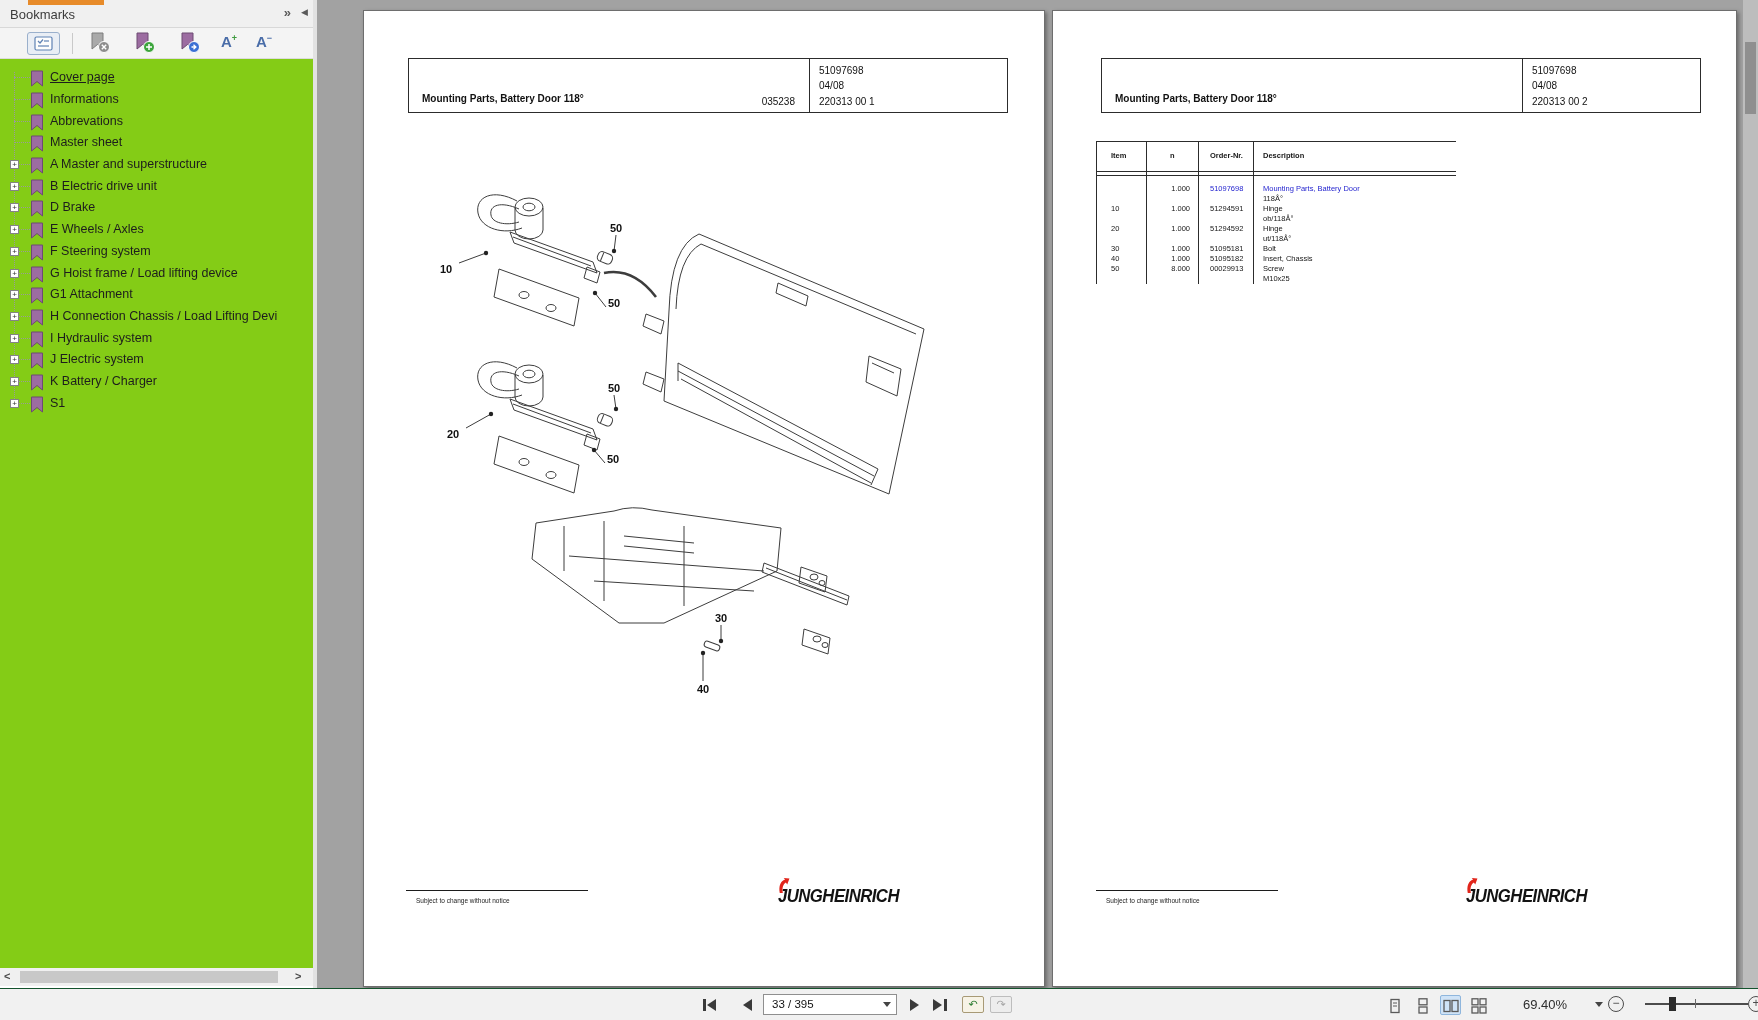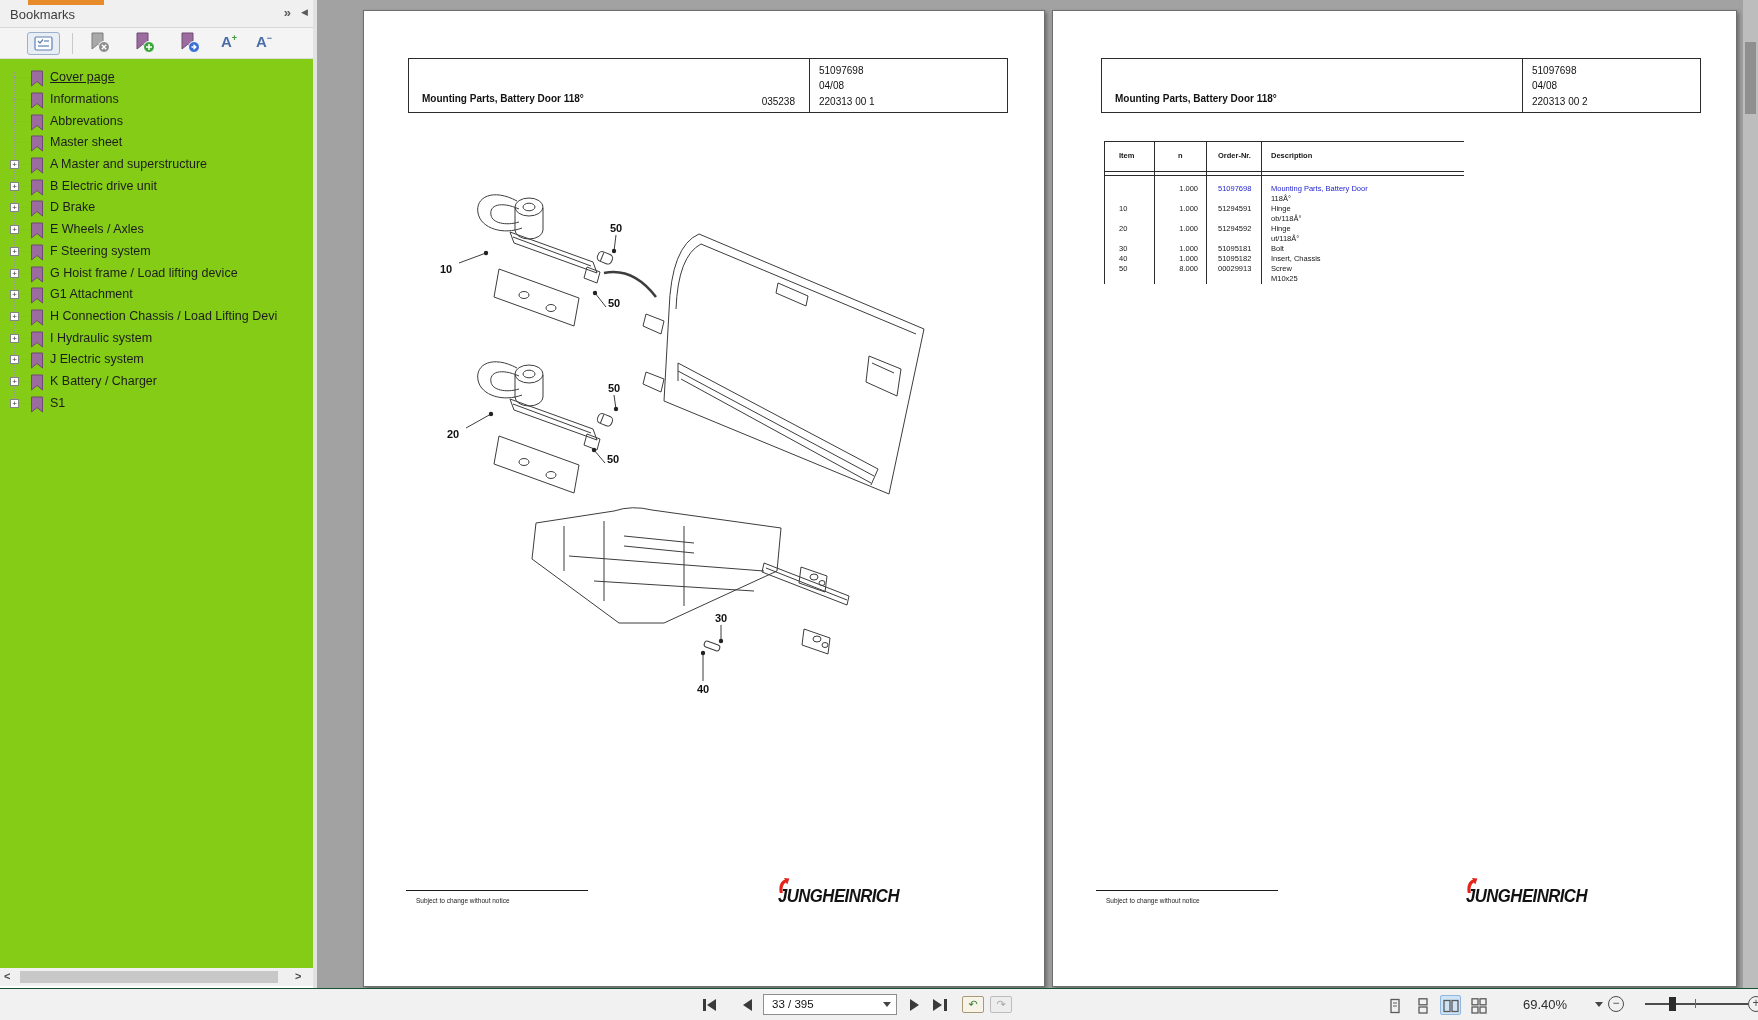--- a/index.html
+++ b/index.html
@@ -49,21 +49,21 @@
   .hdr-div { position:absolute; top:0; width:1px; height:53px; background:#2c2c2c; }
   .hdr-nums { position:absolute; top:4px; font-size:10px; line-height:15.3px; color:#111; }
 
   .footline { position:absolute; width:182px; height:1px; background:#1c1c1c; }
   .footnote { position:absolute; font-size:6.5px; color:#222; }
   .brand { position:absolute; font-style:italic; font-weight:800; font-size:19px; color:#131313;
     letter-spacing:-0.6px; transform:scaleX(.88); transform-origin:left bottom; white-space:nowrap; }
   .brand svg { position:absolute; left:-1px; top:-7px; }
 
   
-  #ptable { position:absolute; left:51px; top:130px; width:380px; height:155px; font-size:7.5px; color:#161616; }
+  #ptable { position:absolute; left:43px; top:130px; width:380px; height:155px; font-size:7.5px; color:#161616; }
   .t-rule { position:absolute; left:0; width:360px; height:1px; background:#2c2c2c; }
   .t-v { position:absolute; top:0; width:1px; height:143px; background:#2c2c2c; }
   .t-head span { position:absolute; top:10px; font-weight:bold; }
   .t-line { position:absolute; left:0; width:380px; height:10px; }
   .t-line span { position:absolute; white-space:nowrap; }
   .c-item { left:15px; }
   .c-n { left:50px; width:44px; text-align:right; }
   .c-ord { left:114px; }
   .c-desc { left:167px; }
   .blue { color:#2424cf; }

